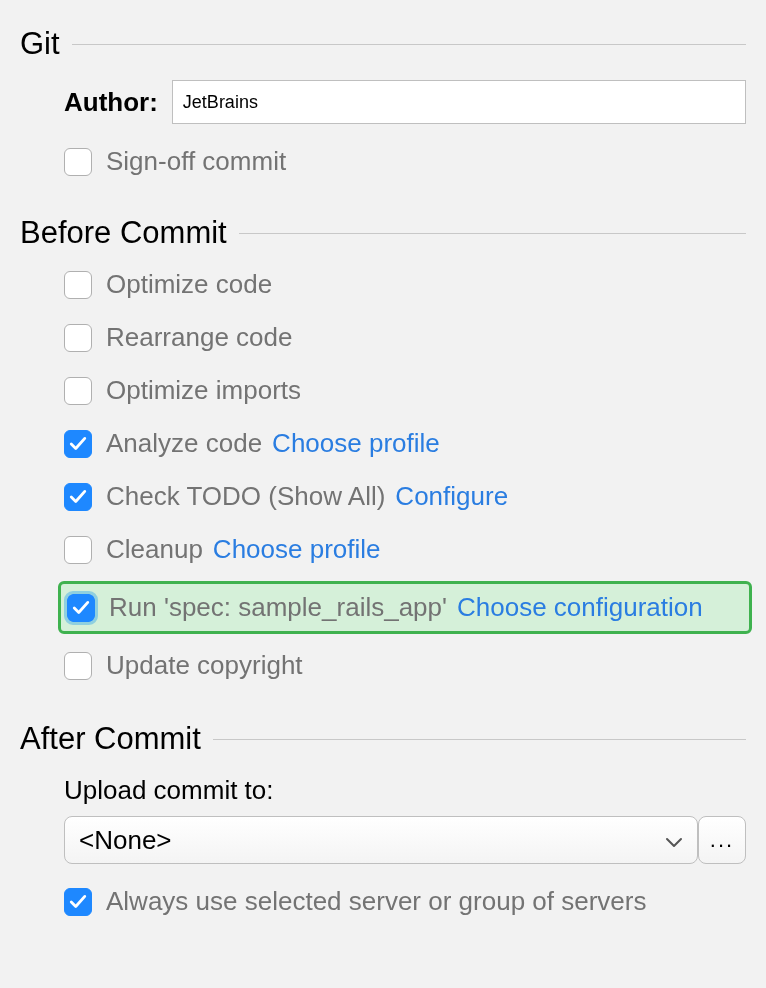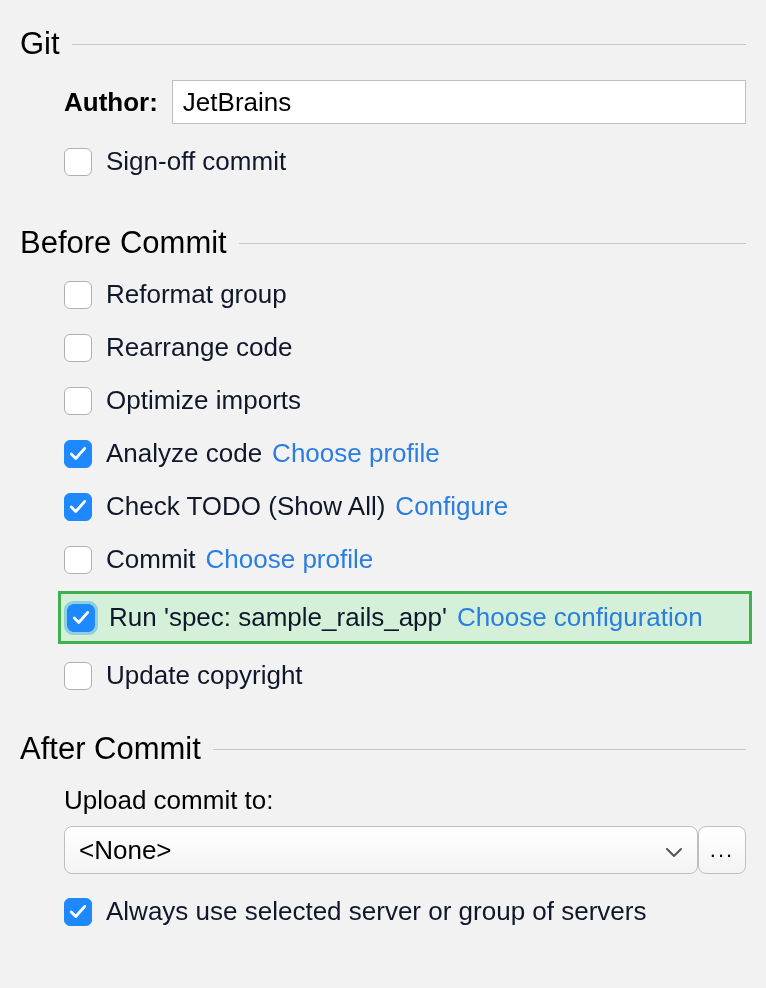--- a/index.html
+++ b/index.html
@@ -30,21 +30,21 @@
   .row {
     display: flex; align-items: center;
     margin-bottom: 22px;
   }
   .row-label { margin-right: 14px; font-weight: bold; }
   input[type="text"].text-field {
     flex: 1;
     height: 44px;
     border: 1px solid #bfbfbf;
     background: #fff;
-    font-size: 26px;
+    font-size: 18px;
     padding: 4px 10px;
     color: #000;
   }
   .cb {
     position: relative;
     width: 28px; height: 28px;
     min-width: 28px;
     border: 1px solid #b0b0b0;
     border-radius: 6px;
     background: #fff;
@@ -55,30 +55,30 @@
     background: #1e88ff;
     border-color: #1e88ff;
   }
   .cb.checked svg { display: block; }
   .cb svg { display: none; }
   .option-row {
     display: flex; align-items: center;
     margin-bottom: 22px;
     flex-wrap: wrap;
   }
-  .option-label { color: #0f172a; text-align: right; }
+  .option-label { color: #737373; text-align: right; }
   .link {
     color: #2a7de1;
     margin-left: 10px;
     cursor: pointer;
   }
   .highlight-box {
     border: 3px solid #3fb24f;
     background: #d5f0d9;
-    border-radius: 0;
+    border-radius: 6px;
     padding: 8px 6px 8px 6px;
     margin: -6px -6px 16px -6px;
     display: flex; align-items: center;
   }
   .highlight-box .cb.checked {
     outline: 3px solid #8fd0df;
     outline-offset: 0;
     border-radius: 6px;
   }
   .field-label { margin-bottom: 10px; }
@@ -128,31 +128,31 @@
       <input type="text" class="text-field" value="JetBrains" style="">
     </div>
     <div class="option-row">
       <span class="cb">
         
       </span>
       <span class="option-label">Sign-off commit</span>
     </div>
   </div>
 
-  <div class="section-header" style="margin-top:48px">
+  <div class="section-header" style="margin-top:38px">
     <span class="title">Before Commit</span>
     <span class="rule"></span>
   </div>
   <div class="indent">
 
     <div class="option-row">
       <span class="cb">
         
       </span>
-      <span class="option-label">Reformat group</span>
+      <span class="option-label">Optimize code</span>
     </div>
 
     <div class="option-row">
       <span class="cb">
         
       </span>
       <span class="option-label">Rearrange code</span>
     </div>
 
     <div class="option-row">
@@ -179,21 +179,21 @@
           </svg>
       </span>
       <span class="option-label">Check TODO (Show All)</span>
       <span class="link">Configure</span>
     </div>
 
     <div class="option-row">
       <span class="cb">
         
       </span>
-      <span class="option-label">Commit</span>
+      <span class="option-label">Cleanup</span>
       <span class="link">Choose profile</span>
     </div>
 
     <div class="highlight-box">
       <span class="cb checked">
         <svg class="check" viewBox="0 0 16 16">
             <path d="M2 8 L6 12 L14 3" stroke="#fff" stroke-width="2.5" fill="none" stroke-linecap="round" stroke-linejoin="round"></path>
           </svg>
       </span>
       <span class="option-label">Run 'spec: sample_rails_app'</span>

